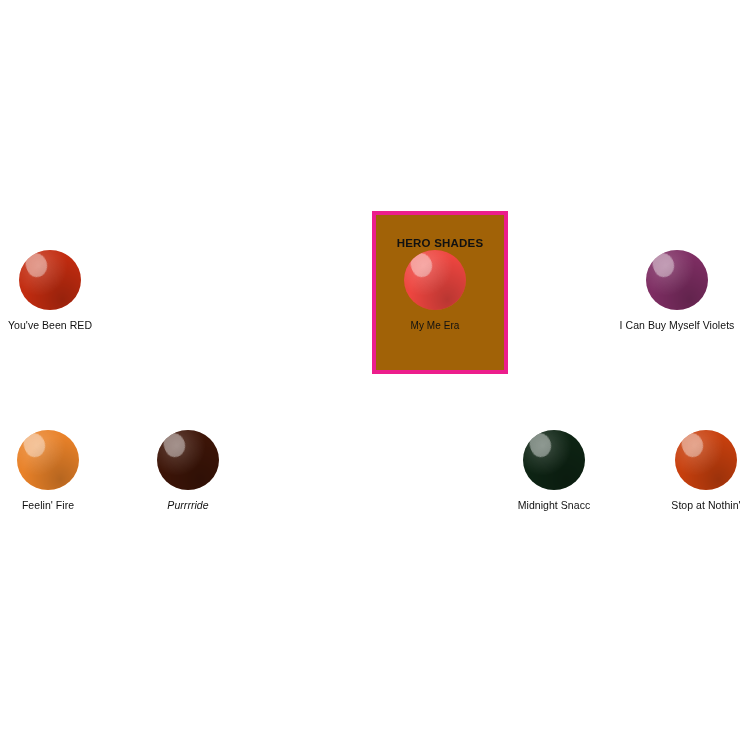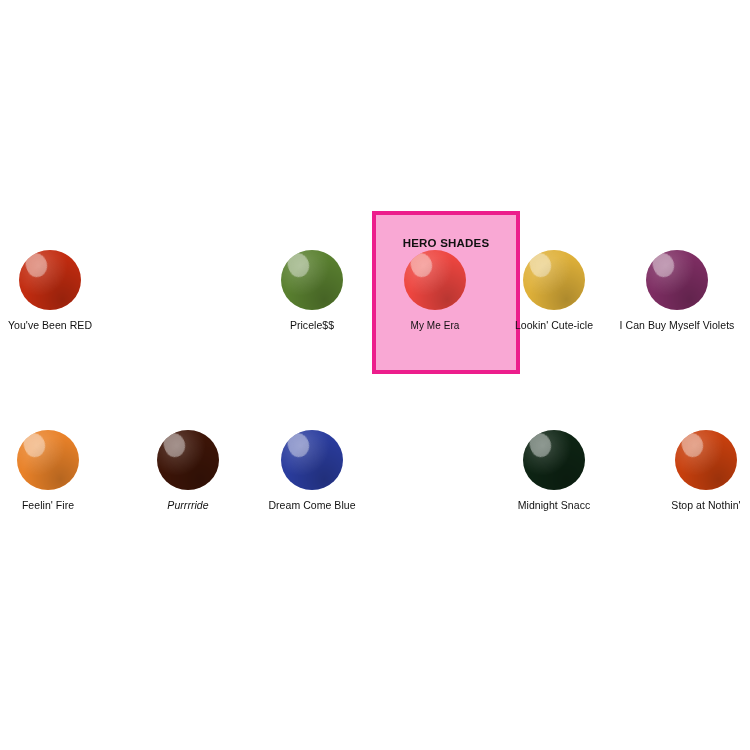--- a/index.html
+++ b/index.html
@@ -22,24 +22,24 @@
     top: 0;
     width: 750px;
     height: 750px;
   }
 
   
   .hero-box {
     position: absolute;
     left: 372px;
     top: 211px;
-    width: 148px;
+    width: 136px;
     height: 163px;
     border: 4px solid #ec1e8c;
-    background: #f9a8d4;
+    background: #a16207;
     box-sizing: border-box;
     z-index: 1;
   }
   .hero-title {
     position: absolute;
     left: 0;
     top: 22px;
     width: 100%;
     text-align: center;
     font-size: 11.5px;
@@ -134,37 +134,25 @@
     <div class="hero-title">HERO SHADES</div>
   </div>
 
   <div class="row row-one">
       <div class="swatch" style="left: 50px;">
         <div class="dot-wrap">
           <div class="dot" style="background: rgb(194, 44, 16);"></div>
         </div>
         <div class="label">You've Been RED</div>
       </div>
-      <div class="swatch" style="left: 312px;">
-        <div class="dot-wrap">
-          <div class="dot" style="background: rgb(90, 128, 48);"></div>
-        </div>
-        <div class="label">Pricele$$</div>
-      </div>
       <div class="swatch hero-swatch" style="left: 435px;">
         <div class="dot-wrap">
           <div class="dot" style="background: rgb(238, 70, 64);"></div>
         </div>
         <div class="label">My Me Era</div>
-      </div>
-      <div class="swatch" style="left: 554px;">
-        <div class="dot-wrap">
-          <div class="dot" style="background: rgb(223, 177, 58);"></div>
-        </div>
-        <div class="label">Lookin' Cute-icle</div>
       </div>
       <div class="swatch" style="left: 677px;">
         <div class="dot-wrap">
           <div class="dot" style="background: rgb(126, 46, 99);"></div>
         </div>
         <div class="label">I Can Buy Myself Violets</div>
       </div>
     </div>
   <div class="row row-two">
       <div class="swatch" style="left: 48px;">
@@ -172,26 +160,20 @@
           <div class="dot" style="background: rgb(233, 130, 41);"></div>
         </div>
         <div class="label">Feelin' Fire</div>
       </div>
       <div class="swatch" style="left: 188px; font-style: italic;">
         <div class="dot-wrap">
           <div class="dot" style="background: rgb(61, 21, 8);"></div>
         </div>
         <div class="label">Purrrride</div>
       </div>
-      <div class="swatch" style="left: 312px;">
-        <div class="dot-wrap">
-          <div class="dot" style="background: rgb(43, 61, 158);"></div>
-        </div>
-        <div class="label">Dream Come Blue</div>
-      </div>
       <div class="swatch" style="left: 554px;">
         <div class="dot-wrap">
           <div class="dot" style="background: rgb(14, 36, 20);"></div>
         </div>
         <div class="label">Midnight Snacc</div>
       </div>
       <div class="swatch" style="left: 706px;">
         <div class="dot-wrap">
           <div class="dot" style="background: rgb(200, 64, 14);"></div>
         </div>

